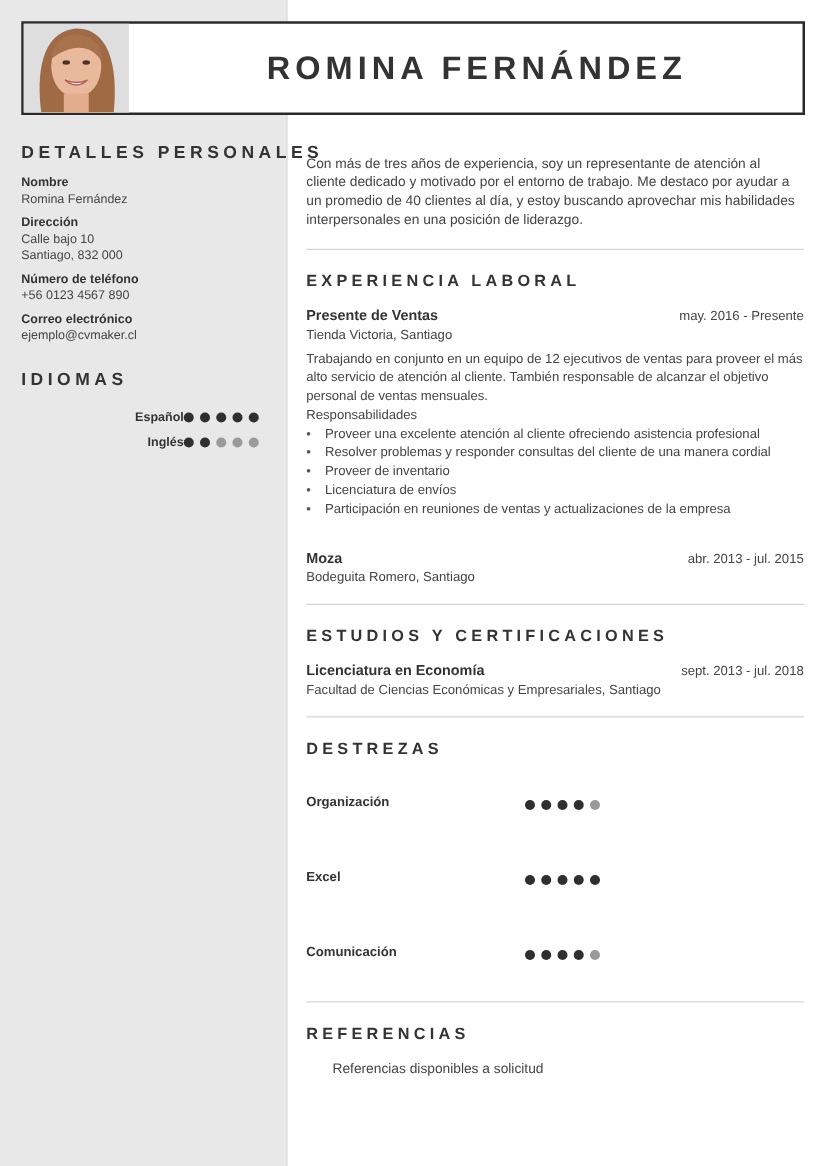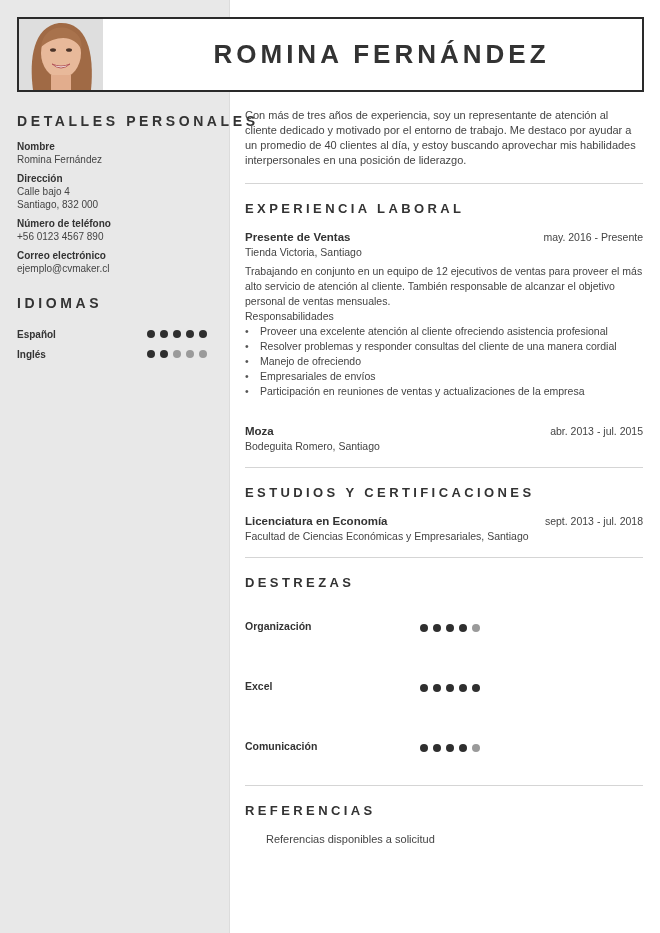--- a/index.html
+++ b/index.html
@@ -33,27 +33,27 @@
   
   .left { position: absolute; left: 17px; top: 113px; width: 190px; }
   .sec-title-left {
     font-size: 14px; letter-spacing: 3.6px; font-weight: 600; color: #333;
     margin: 0 0 11px 0; white-space: nowrap;
   }
   .detail { margin-bottom: 6px; }
   .detail-label { font-size: 10px; font-weight: 700; color: #333; line-height: 13px; }
   .detail-val { font-size: 10px; color: #444; line-height: 13px; }
   .lang-title { margin-top: 20px; margin-bottom: 13px; }
-  .lang-row { display: flex; align-items: center; justify-content: space-between; height: 20px; }
+  .lang-row { display: flex; align-items: center; justify-content: flex-end; height: 20px; }
   .lang-name { font-size: 10px; font-weight: 700; color: #333; }
   .dots { display: flex; gap: 5px; }
   .dot { width: 8px; height: 8px; border-radius: 50%; background: #2f2f2f; }
   .dot.off { background: #9a9a9a; }
   
-  .right { position: absolute; left: 245px; top: 108px; width: 398px; }
+  .right { position: absolute; left: 245px; top: 124px; width: 398px; }
   .summary { font-size: 11px; line-height: 15px; color: #444; margin: 0; }
   .divider { height: 1px; background: #d5d5d5; margin: 15px 0 17px 0; }
   .sec-title {
     font-size: 13px; letter-spacing: 3.4px; font-weight: 600; color: #333;
     margin: 0 0 15px 0;
   }
   .entry-head { display: flex; justify-content: space-between; align-items: baseline; }
   .entry-title { font-size: 11.5px; font-weight: 700; color: #333; }
   .entry-date { font-size: 10.5px; color: #444; }
   .entry-sub { font-size: 10.5px; color: #444; margin-top: 3px; }
@@ -90,21 +90,21 @@
 
 <div class="left">
   <div class="sec-title-left">DETALLES PERSONALES</div>
 
   <div class="detail">
     <div class="detail-label">Nombre</div>
     <div class="detail-val">Romina Fernández</div>
   </div>
   <div class="detail">
     <div class="detail-label">Dirección</div>
-    <div class="detail-val">Calle bajo 4</div>
+    <div class="detail-val">Calle bajo 10</div>
     <div class="detail-val">Santiago, 832 000</div>
   </div>
   <div class="detail">
     <div class="detail-label">Número de teléfono</div>
     <div class="detail-val">+56 0123 4567 890</div>
   </div>
   <div class="detail">
     <div class="detail-label">Correo electrónico</div>
     <div class="detail-val">ejemplo@cvmaker.cl</div>
   </div>
@@ -144,22 +144,22 @@
     <div class="entry-head">
       <span class="entry-title">Presente de Ventas</span>
       <span class="entry-date">may. 2016 - Presente</span>
     </div>
     <div class="entry-sub">Tienda Victoria, Santiago</div>
     <div class="entry-desc">Trabajando en conjunto en un equipo de 12 ejecutivos de ventas para proveer el más alto servicio de atención al cliente. También responsable de alcanzar el objetivo personal de ventas mensuales.</div>
     <div class="entry-desc" style="margin-top:0">Responsabilidades</div>
     <ul class="bullets">
       <li>Proveer una excelente atención al cliente ofreciendo asistencia profesional</li>
       <li>Resolver problemas y responder consultas del cliente de una manera cordial</li>
-      <li>Manejo de ofreciendo</li>
-      <li>Empresariales de envíos</li>
+      <li>Proveer de inventario</li>
+      <li>Licenciatura de envíos</li>
       <li>Participación en reuniones de ventas y actualizaciones de la empresa</li>
     </ul>
   </div>
 
   <div class="entry">
     <div class="entry-head">
       <span class="entry-title">Moza</span>
       <span class="entry-date">abr. 2013 - jul. 2015</span>
     </div>
     <div class="entry-sub">Bodeguita Romero, Santiago</div>

